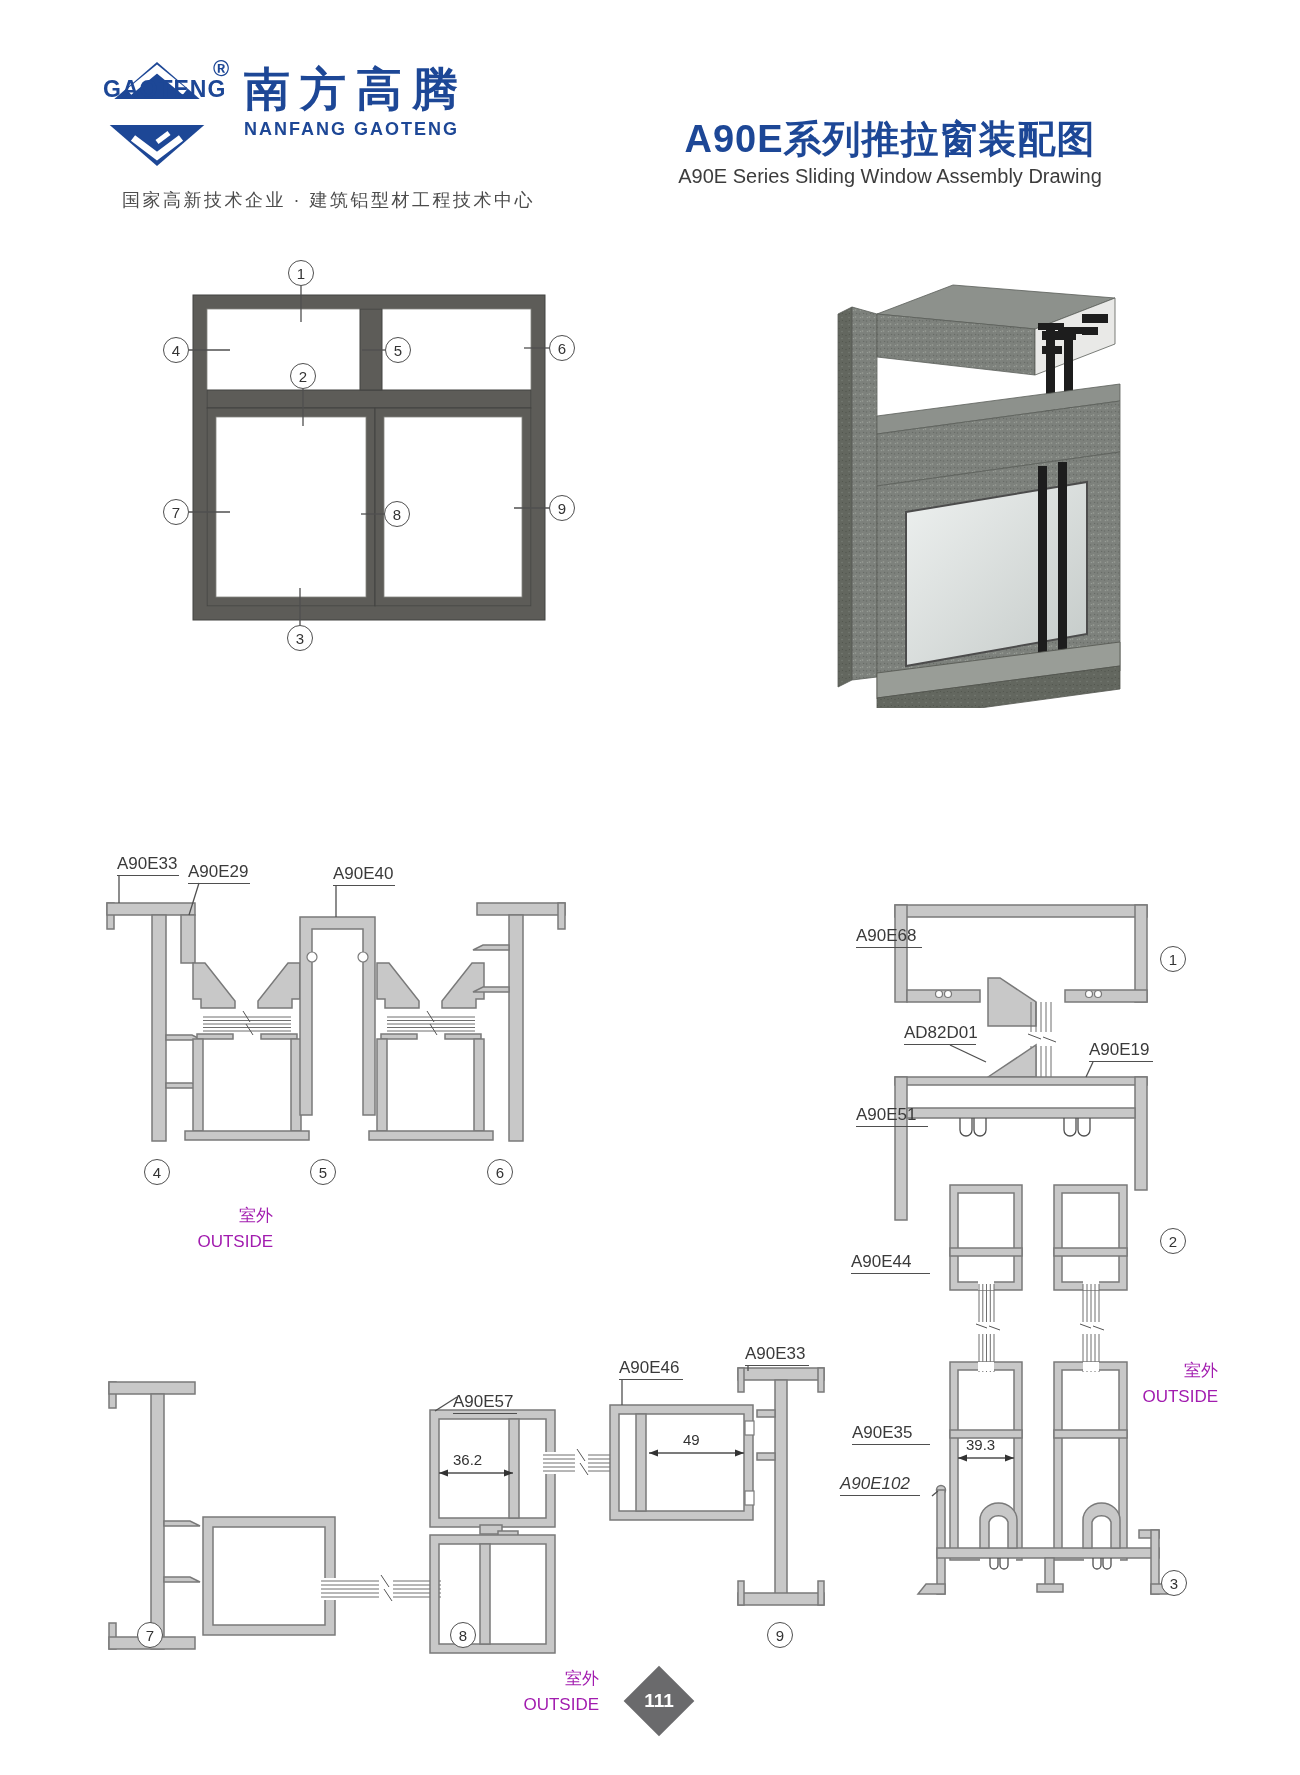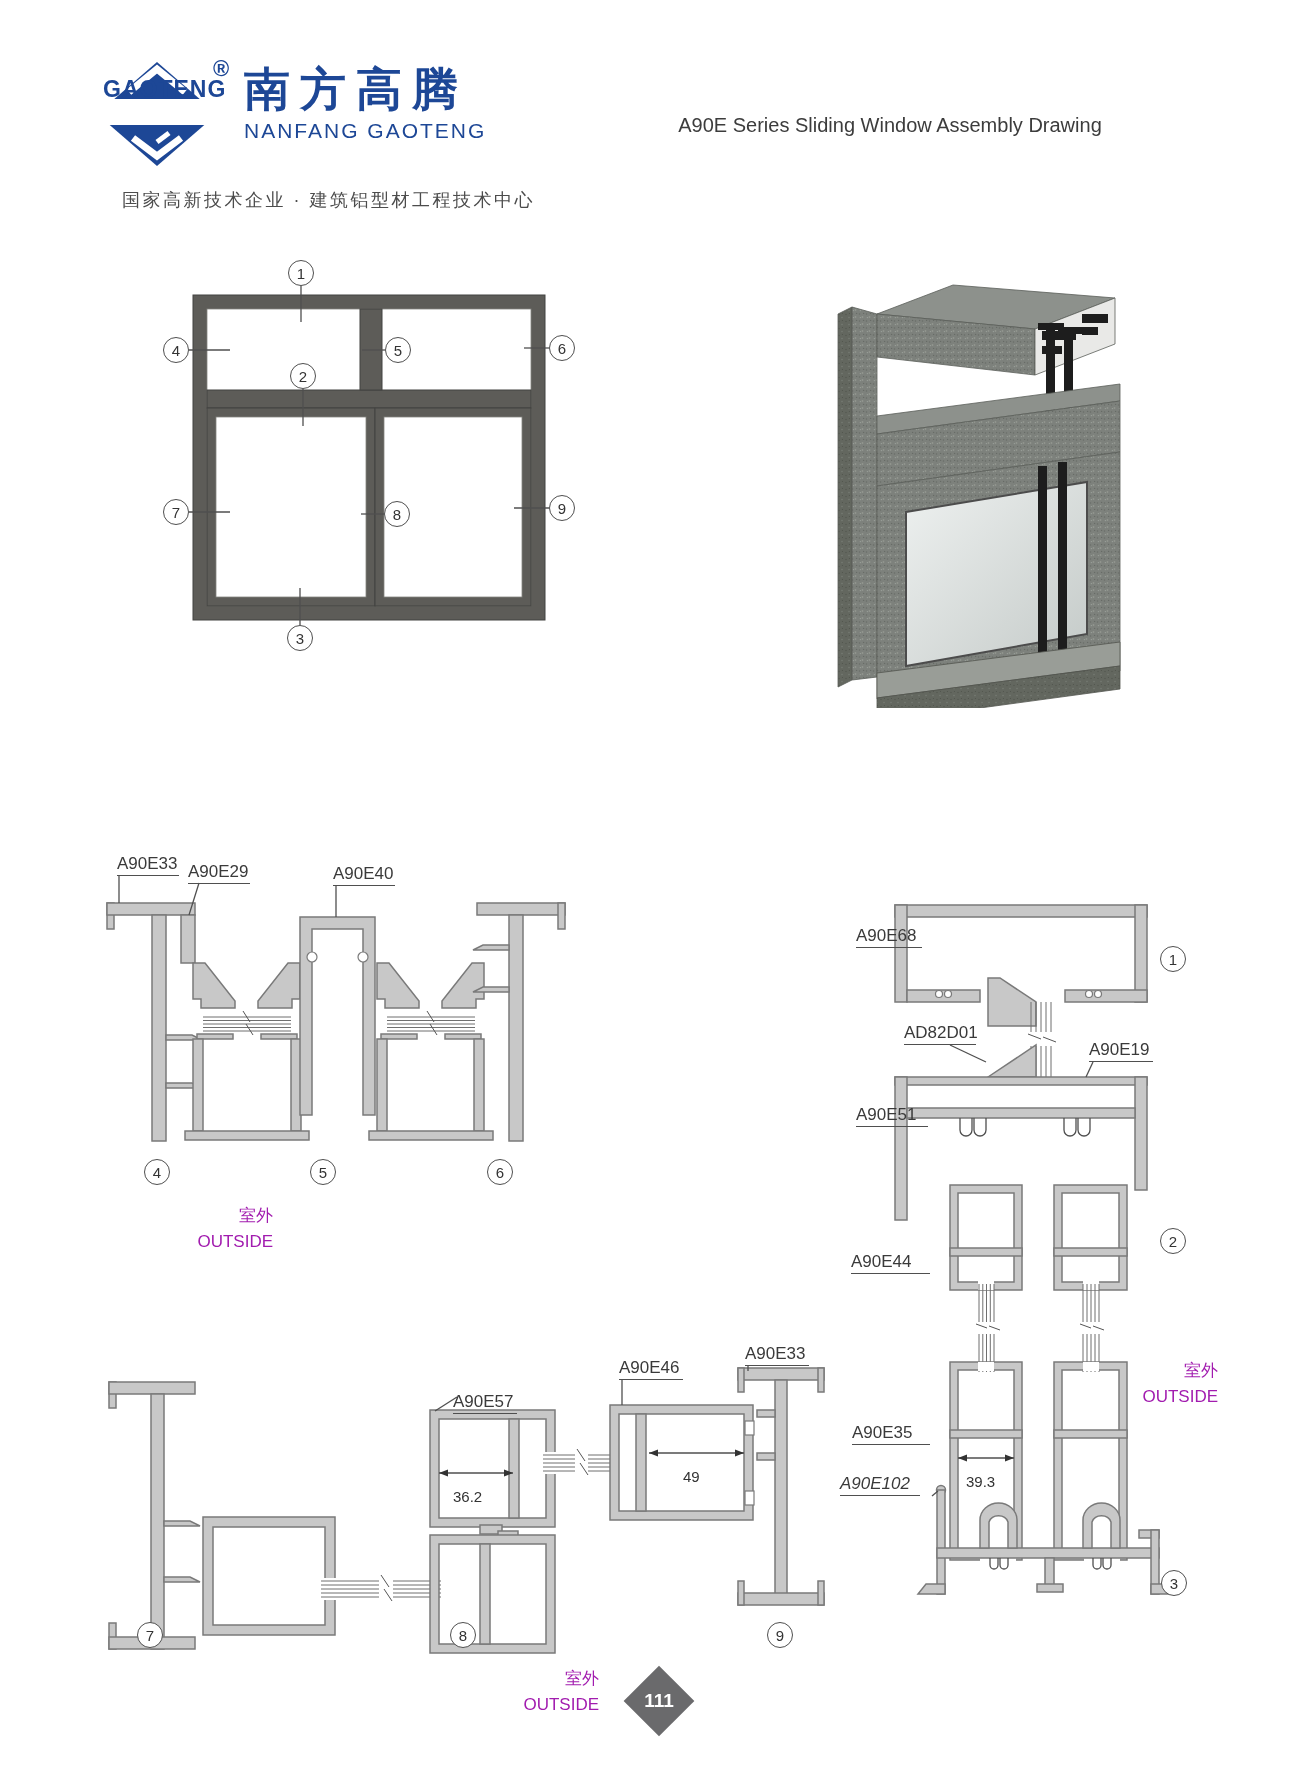--- a/index.html
+++ b/index.html
@@ -1,33 +1,33 @@
 <!DOCTYPE html>
 <html><head>
 <meta charset="utf-8">
 <style>
   html,body{margin:0;padding:0;}
   body{width:1300px;height:1775px;position:relative;background:#fff;
        font-family:"Liberation Sans",sans-serif;overflow:hidden;}
   .abs{position:absolute;}
   
   .brand-cn{font-size:46px;font-weight:bold;color:#1d4796;letter-spacing:10px;line-height:1;}
-  .brand-en{font-size:21px;font-weight:normal;color:#1d4796;letter-spacing:2px;margin-top:7px;}
+  .brand-en{font-size:18px;font-weight:bold;color:#1d4796;letter-spacing:2px;margin-top:7px;}
   .tagline{font-size:18px;color:#4c4c4c;letter-spacing:2.5px;margin-left:27px;}
   .title-blk{width:470px;text-align:center;}
   .title-cn{font-size:38px;font-weight:bold;color:#1d4796;letter-spacing:1px;}
   .title-en{font-size:20px;color:#3c3c3c;}
   
   .blk{position:absolute;}
   .co{position:absolute;width:26px;height:26px;border:1.6px solid #4f4f4f;border-radius:50%;
       background:#fff;color:#333;font-size:15px;line-height:26px;text-align:center;box-sizing:border-box;}
   .lbl{position:absolute;font-size:17px;color:#3a3a3a;border-bottom:1.5px solid #4f4f4f;
        padding-bottom:1px;line-height:1.15;white-space:nowrap;}
   .outside{position:absolute;text-align:right;color:#a21caf;font-size:17px;line-height:1.5;margin-top:48px;}
-  .dim{position:absolute;font-size:15px;color:#333;white-space:nowrap;margin-top:37px;}
+  .dim{position:absolute;font-size:15px;color:#333;white-space:nowrap;}
   
   .badge{position:absolute;left:634px;top:1676px;width:50px;height:50px;background:#6a6a6c;
          transform:rotate(45deg);}
   .badge span{display:block;width:50px;height:50px;transform:rotate(-45deg);color:#fff;
          font-size:19px;font-weight:bold;text-align:center;line-height:50px;}
   svg{display:block;}
   .pf{fill:#c8c8c8;stroke:#7a7a7a;stroke-width:1.5;}
   .pfe{fill:#c8c8c8;stroke:#7a7a7a;stroke-width:1.5;fill-rule:evenodd;}
   .wh{fill:#fff;stroke:none;}
   .whs{fill:#fff;stroke:#7a7a7a;stroke-width:1.2;}
@@ -49,20 +49,21 @@
 <div class="abs" style="left:103px;top:76px;width:116px;text-align:center;color:#1d4796;font-weight:bold;font-size:23px;letter-spacing:1px;">GAOTENG</div>
 <div class="abs" style="left:213px;top:56px;color:#1d4796;font-size:22px;font-weight:bold;">®</div>
 
 <div class="abs" style="left:244px;top:66px;">
   <div class="brand-cn">南方高腾</div>
   <div class="brand-en">NANFANG GAOTENG</div>
 </div>
 <div class="abs tagline" style="left:95px;top:188px;">国家高新技术企业 · 建筑铝型材工程技术中心</div>
 
 <div class="abs title-blk" style="left:655px;top:114px;">
+  <div class="title-cn">A90E系列推拉窗装配图</div>
   <div class="title-en">A90E Series Sliding Window Assembly Drawing</div>
 </div>
 
 <div class="blk" style="left:130px;top:230px;width:460px;height:450px;">
   <svg width="460" height="450" viewBox="0 0 460 450">
     <g>
       <rect class="frm" x="63" y="65" width="352" height="325"></rect>
       <rect x="77" y="79" width="324" height="297" fill="#fff" stroke="#84847f" stroke-width="0.8"></rect>
       <rect class="frm" x="77" y="160" width="324" height="18"></rect>
       <rect class="frm" x="230" y="79" width="22" height="81"></rect>

